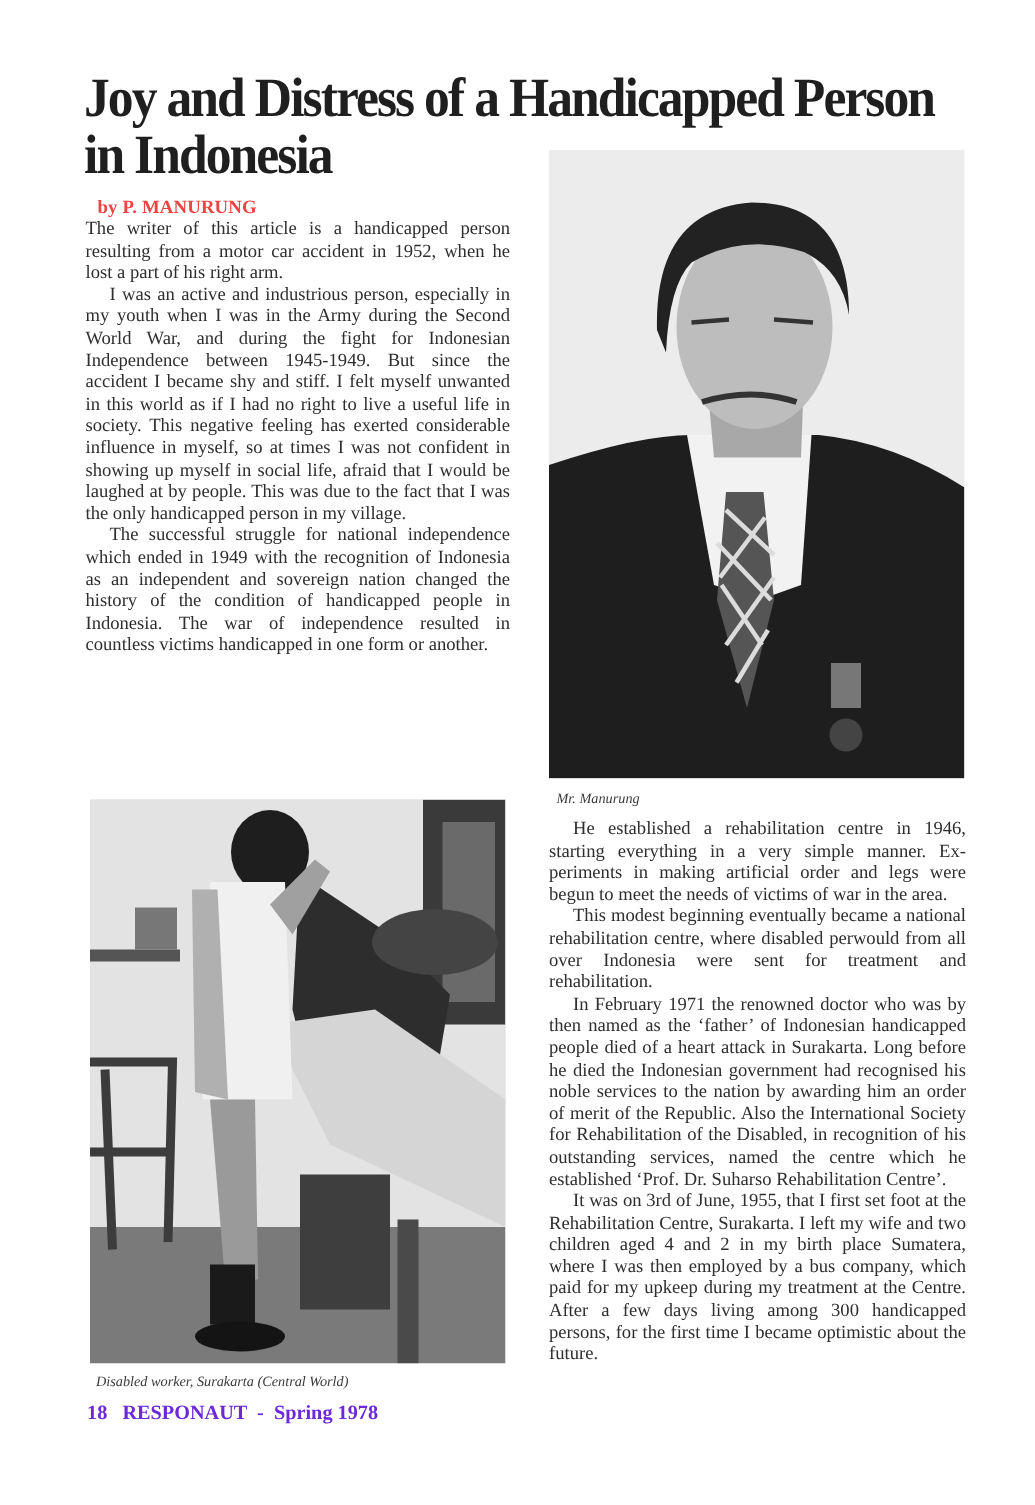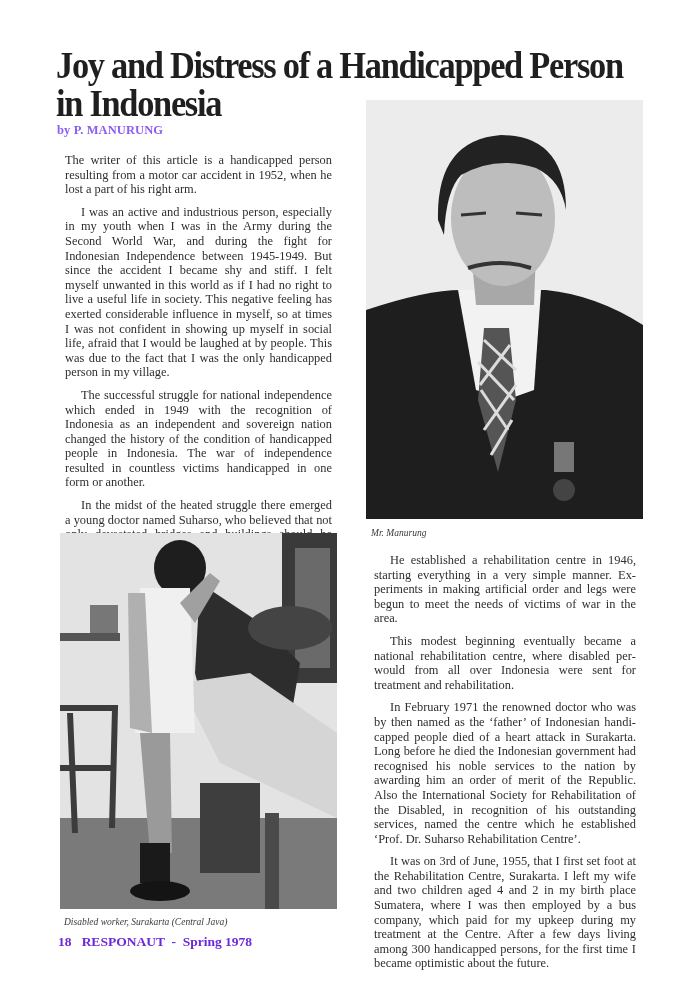--- a/index.html
+++ b/index.html
@@ -3,27 +3,27 @@
 <meta charset="utf-8">
 <style>
   html, body { margin: 0; padding: 0; background: #ffffff; }
   body { width: 690px; height: 1003px; position: relative; overflow: hidden;
          font-family: "Liberation Serif", "DejaVu Serif", serif; color: #2a2a2a; }
 
   .title { position: absolute; left: 56px; top: 47px; width: 620px; margin: 0;
            font-family: "Liberation Serif", serif; font-weight: bold;
            font-size: 37px; line-height: 38px; letter-spacing: -1.4px;
            color: #1f1f1f; transform: scaleX(0.93); transform-origin: left top; }
-  .byline { position: absolute; left: 57px; top: 123px; margin: 0;
+  .byline { position: absolute; left: 57px; top: 123px; margin: 8px;
             font-family: "Liberation Serif", serif; font-weight: bold;
-            font-size: 12.5px; letter-spacing: 0.1px; color: #8b5cf6; }
+            font-size: 12.5px; letter-spacing: 0.1px; color: #ef4444; }
 
   .col { position: absolute; font-size: 12.4px; line-height: 14.6px;
          text-align: justify; color: #2e2e2e; }
-  .col p { margin: 8px; text-indent: 0; hyphens: manual; }
+  .col p { margin: 0; text-indent: 0; hyphens: manual; }
   .col p.ind { text-indent: 16px; }
   .col-left { left: 57px; top: 145px; width: 283px; }
   .col-right { left: 366px; top: 545px; width: 278px; }
 
   .photo { position: absolute; overflow: hidden; }
   .portrait { left: 366px; top: 100px; width: 277px; height: 419px; background: #eeeeee; }
   .worker { left: 60px; top: 533px; width: 277px; height: 376px; background: #d8d8d8; }
   .photo svg { display: block; width: 100%; height: 100%; }
 
   .caption { position: absolute; font-style: italic; font-size: 9.5px; color: #3a3a3a; margin: 4px; }
@@ -38,21 +38,20 @@
 </head>
 <body>
 
 <h1 class="title">Joy and Distress of a Handicapped Person in Indonesia</h1>
 <p class="byline">by P. MANURUNG</p>
 
 <div class="col col-left">
   <p>The writer of this article is a handicapped person resulting from a motor car accident in 1952, when he lost a part of his right arm.</p>
   <p class="ind">I was an active and industrious person, especially in my youth when I was in the Army during the Second World War, and during the fight for Indonesian Independence between 1945-1949. But since the accident I became shy and stiff. I felt myself unwanted in this world as if I had no right to live a useful life in society. This negative feeling has exerted considerable influence in myself, so at times I was not confident in showing up myself in social life, afraid that I would be laughed at by people. This was due to the fact that I was the only handicapped person in my village.</p>
   <p class="ind">The successful struggle for national indepen­dence which ended in 1949 with the recognition of Indonesia as an independent and sovereign nation changed the history of the condition of handicapped people in Indonesia. The war of independence resulted in countless victims handi­capped in one form or another.</p>
-  <p class="ind">In the midst of the heated struggle there emerged a young doctor named Suharso, who believed that not only devastated bridges and buildings should be reconstructed, but also mangled minds and bodies.</p>
 </div>
 
 <div class="photo portrait">
   <svg viewBox="0 0 277 419" preserveAspectRatio="none">
     <rect width="277" height="419" fill="#ececec"></rect>
 
     <path d="M0 210 Q60 190 95 190 L180 190 Q230 195 277 225 L277 419 L0 419 Z" fill="#1e1e1e"></path>
 
     <path d="M92 190 L175 190 L168 290 L140 300 L110 290 Z" fill="#f2f2f2"></path>
 
@@ -104,15 +103,15 @@
 
     <ellipse cx="120" cy="35" rx="26" ry="28" fill="#1e1e1e"></ellipse>
     <path d="M80 55 L130 55 L135 200 L75 200 Z" fill="#f0f0f0"></path>
     <path d="M68 60 L85 60 L92 200 L70 195 Z" fill="#b0b0b0"></path>
     <path d="M120 70 L150 40 L160 48 L135 90 Z" fill="#a0a0a0"></path>
     <path d="M80 200 L110 200 L112 320 L90 320 Z" fill="#9a9a9a"></path>
     <rect x="80" y="310" width="30" height="40" fill="#1a1a1a"></rect>
     <ellipse cx="100" cy="358" rx="30" ry="10" fill="#141414"></ellipse>
   </svg>
 </div>
-<p class="caption cap-worker">Disabled worker, Surakarta (Central Java)</p>
+<p class="caption cap-worker">Disabled worker, Surakarta (Central World)</p>
 
 <p class="footer"><span>18</span>   <span>RESPONAUT</span>  <span>-</span>  <span>Spring 1978</span></p>
 
 </body></html>

